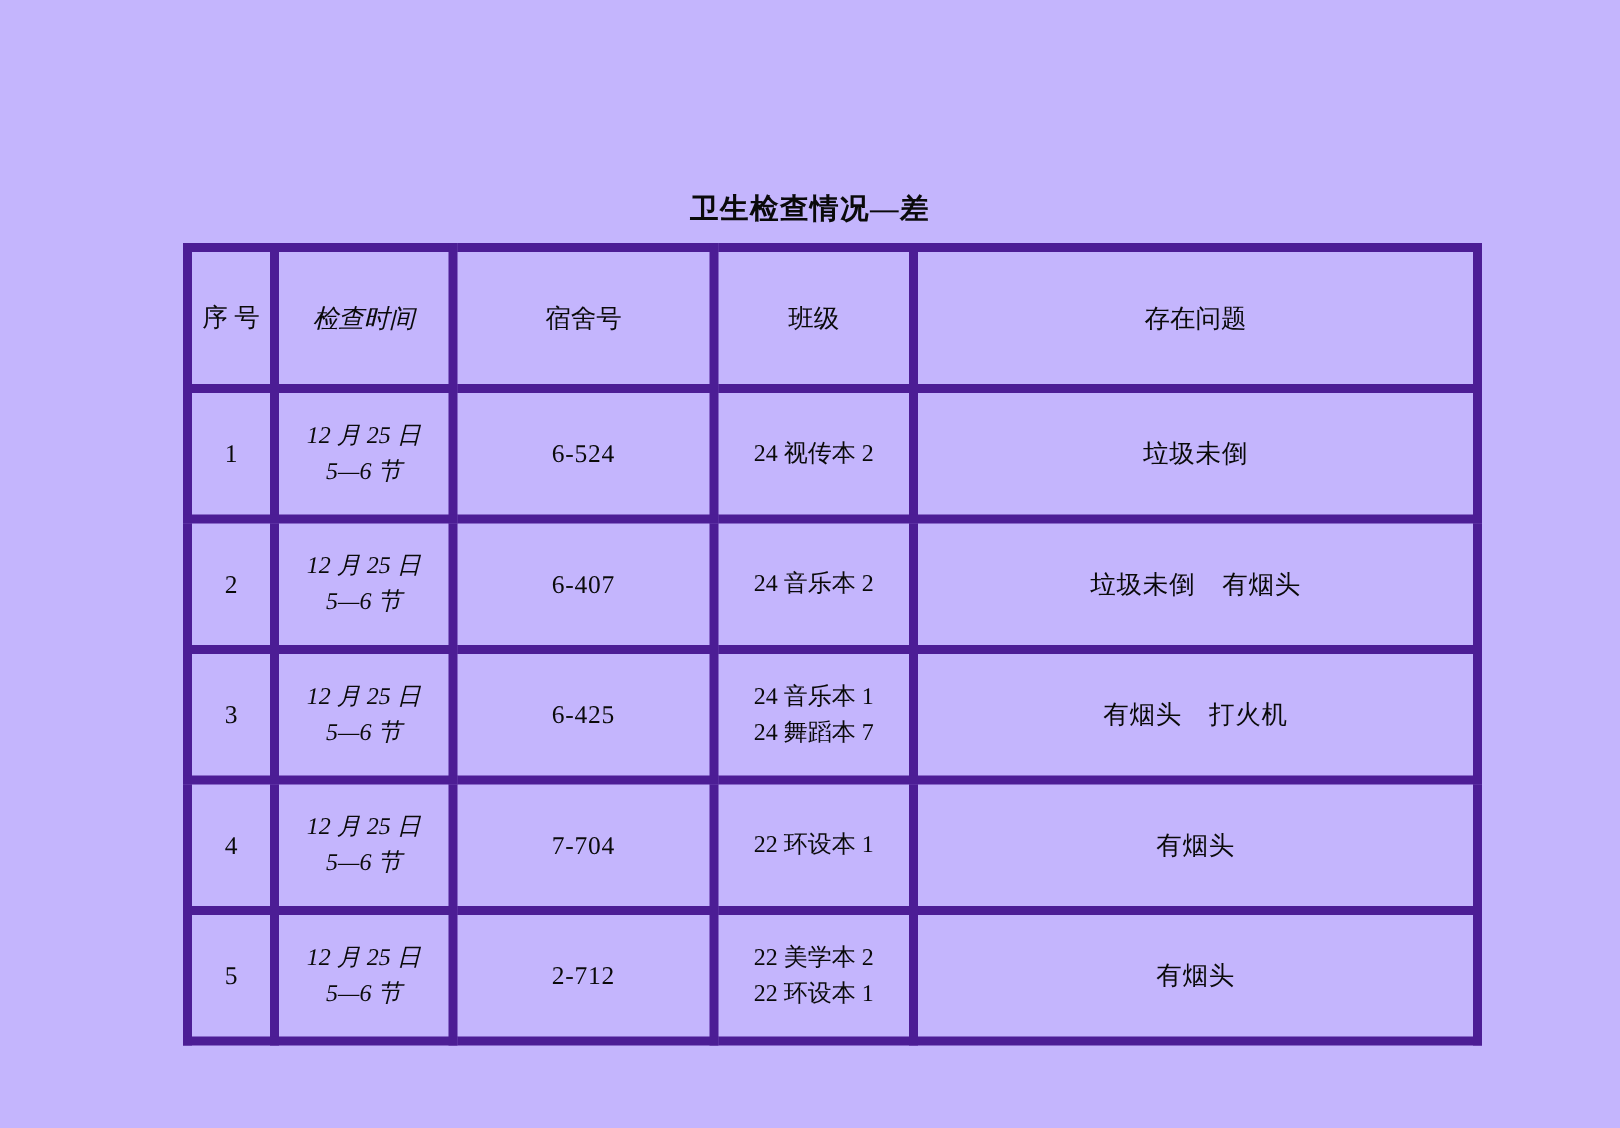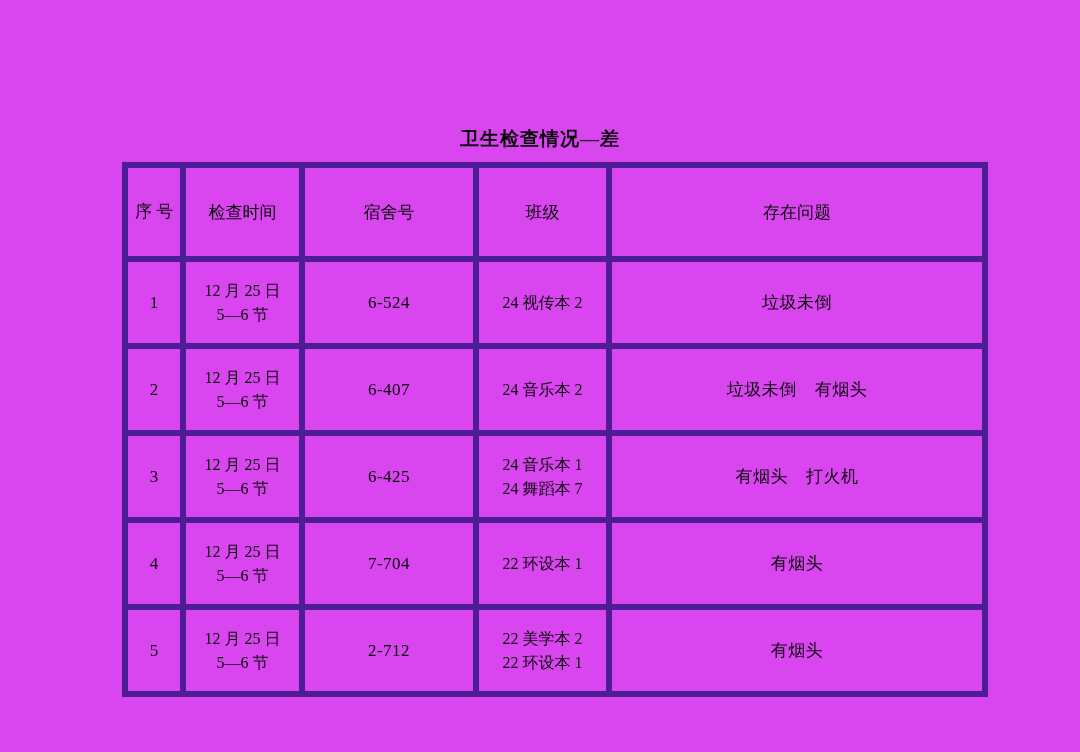--- a/index.html
+++ b/index.html
@@ -11,21 +11,21 @@
     height: 752px;
     background: #ffffff;
     font-family: "Liberation Serif", "DejaVu Serif", serif;
     color: #000000;
     overflow: hidden;
   }
   .page {
     position: relative;
     width: 1080px;
     height: 752px;
-    background: #d946ef;
+    background: #c4b5fd;
   }
   .doc-title {
     position: absolute;
     top: 126px;
     left: 0;
     width: 1080px;
     text-align: center;
     font-size: 19px;
     font-weight: bold;
     letter-spacing: 1px;
@@ -45,21 +45,21 @@
   table.report td, table.report th {
     border: 6px solid #4c1d95;
     text-align: center;
     vertical-align: middle;
     font-weight: normal;
     font-size: 17px;
     color: #0a0a0a;
     padding: 0;
   }
   .col-seq { width: 52px; }
-  .col-time { width: 113px; }
+  .col-time { width: 113px; font-style: italic; }
   .col-dorm { width: 168px; }
   .col-class { width: 127px; margin-top: 44px; }
   .col-issue { width: 370px; }
 
   thead td {
     height: 88px;
   }
   tbody td {
     height: 81px;
   }

